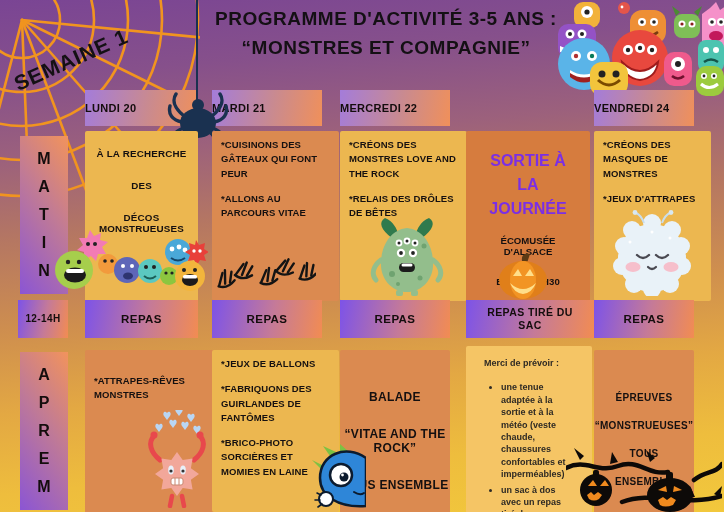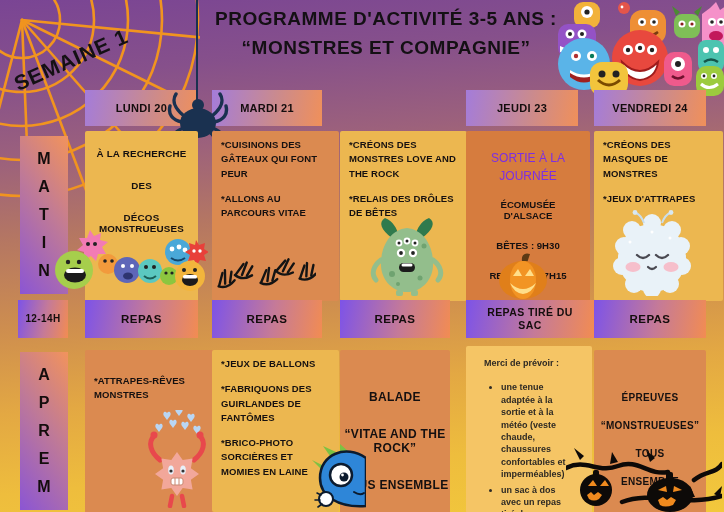--- a/index.html
+++ b/index.html
@@ -2,45 +2,45 @@
 <html><head>
 <meta charset="utf-8">
 <style>
   html,body{margin:0;padding:0;}
   body{font-family:"Liberation Sans",sans-serif;}
   #poster{position:relative;width:724px;height:512px;overflow:hidden;
     background:linear-gradient(175deg,#7a4594 0%,#86508b 14%,#9c617c 28%,#b57762 42%,#cf8f4e 58%,#e3a843 72%,#eebd3d 86%,#f2c83c 100%);}
   .abs{position:absolute;}
   
   .c-time{left:18px;width:50px;} .c1{left:85px;width:113px;} .c2{left:212px;width:110px;}
-  .c3{left:340px;width:110px;} .c4{left:466px;width:112px;} .c5{left:594px;width:112px;}
+  .c3{left:340px;width:110px;} .c4{left:466px;width:112px;} .c5{left:594px;width:100px;}
   
   .r-head{top:90px;height:36px;} .r-am{top:131px;height:163px;}
   .r-lunch{top:300px;height:38px;} .r-pm{top:350px;height:155px;}
   
-  .daybar{display:flex;align-items:center;justify-content:center;
+  .daybar{display:flex;align-items:center;
     background:linear-gradient(100deg,#a47cda 0%,#c98a90 55%,#f0905a 100%);
     font-weight:800;font-size:11px;color:#140d0d;letter-spacing:.3px;}
   .repasbar{display:flex;align-items:center;justify-content:center;text-align:center;
     background:linear-gradient(100deg,#7d53e8 0%,#c57a98 55%,#f28c52 100%);
     font-weight:800;font-size:11.5px;color:#140d0d;letter-spacing:.4px;line-height:1.25;}
   .sidebar{display:flex;flex-direction:column;align-items:center;justify-content:space-evenly;
     background:linear-gradient(55deg,#8b55d4 0%,#c07a96 55%,#f2935c 100%);
     font-weight:800;font-size:16px;color:#140d0d;padding:4px 0;}
   
   .card{border-radius:2px;color:#151010;}
   .gold{background:#ECB750;} .gold-light{background:#F5C565;}
   .orange{background:#DB8A50;} .orange-deep{background:#D67C3E;}
   .items{padding:7px 8px 0 9px;}
   .items p{margin:0 0 11px;font-weight:800;font-size:9.5px;line-height:1.5;letter-spacing:.1px;}
   .center{text-align:center;}
   .l-lines{padding-top:17px;}
   .l-lines p{margin:0 0 21px;font-weight:800;font-size:9.8px;letter-spacing:.2px;}
   .trip{padding:18px 6px 0;}
-  .trip .trip-title{color:#7B2FE4;font-weight:400;font-size:12px;line-height:1.5;margin:0 12px 14px;}
+  .trip .trip-title{color:#7B2FE4;font-weight:700;font-size:16px;line-height:1.5;margin:0 12px 14px;}
   .trip p{font-weight:800;font-size:9.6px;margin:0 6px 19px;}
   .pm-center{padding-top:40px;}
   .pm-center p{margin:0 0 23px;font-weight:800;font-size:12px;letter-spacing:.3px;}
   .pm-center5{padding-top:26px;}
   .pm-center5 p{margin:16px 0 17px;font-weight:800;font-size:10px;letter-spacing:.3px;}
   .note{padding:11px 6px 0 8px;font-size:9px;font-weight:700;color:#2e2a24;line-height:1.38;}
   .note .note-head{margin:0 0 3px 10px;}
   .note ul{margin:12px;padding-left:15px;}
   .note li{margin-bottom:3px;}
   
@@ -143,22 +143,22 @@
       <circle cx="162" cy="76" r="1.4" fill="#222"></circle>
     <path d="M149,84 Q157,91 166,84" stroke="#fff" stroke-width="3" fill="none"></path>
   </svg>
 
   <div class="abs daybar c1 r-head">
       <span>LUNDI 20</span>
     </div>
   <div class="abs daybar c2 r-head">
       <span>MARDI 21</span>
     </div>
-  <div class="abs daybar c4 r-head">
-      <span>JEUDI 23</span>
+  <div class="abs daybar c3 r-head">
+      <span>MERCREDI 22</span>
     </div>
   <div class="abs daybar c5 r-head">
       <span>VENDREDI 24</span>
     </div>
 
   <div class="abs" id="thread"></div>
   <svg class="abs" style="left:167px;top:92px" width="62" height="56" viewBox="0 0 62 56">
     <g fill="none" stroke="#1A3150" stroke-width="3.4" stroke-linecap="round">
       <path d="M17,24 C7,16 5,8 9,2"></path>
         <path d="M15,30 C5,28 1,22 3,14"></path>

